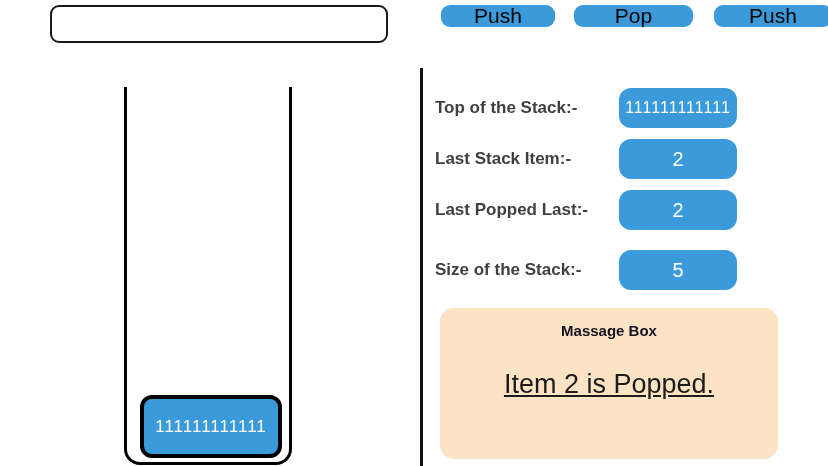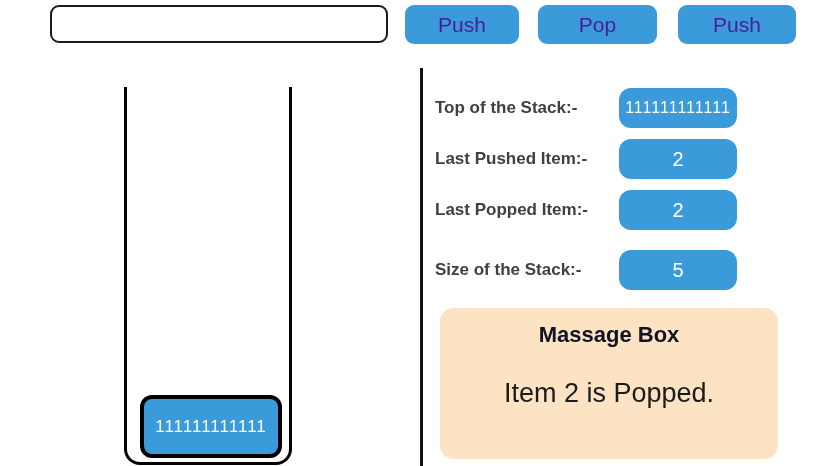--- a/index.html
+++ b/index.html
@@ -17,29 +17,29 @@
     left: 50px; top: 5px; width: 338px; height: 38px;
     border: 2px solid #1a1a1a;
     border-radius: 9px;
     font-size: 18px;
     padding: 0 10px;
     outline: none;
     background: #ffffff;
     font-family: "Liberation Sans", sans-serif;
   }
   .btn {
-    height: 39px; top: 5px;
+    height: 22px; top: 5px;
     background: var(--blue);
-    color: #4c1d95;
+    color: #000000;
     border: none;
     border-radius: 9px;
     font-size: 21px;
     font-family: "Liberation Sans", sans-serif;
     cursor: pointer;
-    display: flex; align-items: center; justify-content: center;
+    display: flex; align-items: center; justify-content: center; margin-left: 36px;
   }
   .btn-push  { left: 405px; width: 114px; }
   .btn-pop   { left: 538px; width: 119px; }
   .btn-reset { left: 678px; width: 118px; }
 
   
   .stack-container {
     left: 124px; top: 87px; width: 168px; height: 378px;
     border-left: 3px solid #000000;
     border-right: 3px solid #000000;
@@ -89,27 +89,28 @@
   
   .message-box {
     left: 440px; top: 308px; width: 338px; height: 151px;
     background: var(--peach);
     border-radius: 14px;
     display: flex; flex-direction: column; align-items: center;
   }
   .message-title {
     margin-top: 14px;
     font-weight: bold;
-    font-size: 22px;
+    font-size: 15px;
     color: #121222;
   }
   .message-text {
     margin-top: 30px;
     font-size: 27px;
     color: #1c1c1c;
+    text-decoration: underline;
   }
 </style>
 </head>
 <body>
 
 <input class="abs value-input" type="text" value="" style="">
 
 <button class="abs btn btn-push">Push</button>
 
 <button class="abs btn btn-pop">Pop</button>
@@ -120,24 +121,24 @@
 
 <div class="abs stack-item">
   <span>111111111111</span>
 </div>
 
 <div class="abs divider"></div>
 
 <div class="abs info-label row0">Top of the Stack:-</div>
 <div class="abs info-value row0 val0">111111111111</div>
 
-<div class="abs info-label row1">Last Pushed Item:-</div>
+<div class="abs info-label row1">Last Stack Item:-</div>
 <div class="abs info-value row1">2</div>
 
-<div class="abs info-label row2">Last Popped Item:-</div>
+<div class="abs info-label row2">Last Popped Last:-</div>
 <div class="abs info-value row2">2</div>
 
 <div class="abs info-label row3">Size of the Stack:-</div>
 <div class="abs info-value row3">5</div>
 
 <div class="abs message-box">
   <div class="message-title">Massage Box</div>
   <div class="message-text">Item 2 is Popped.</div>
 </div>
 

